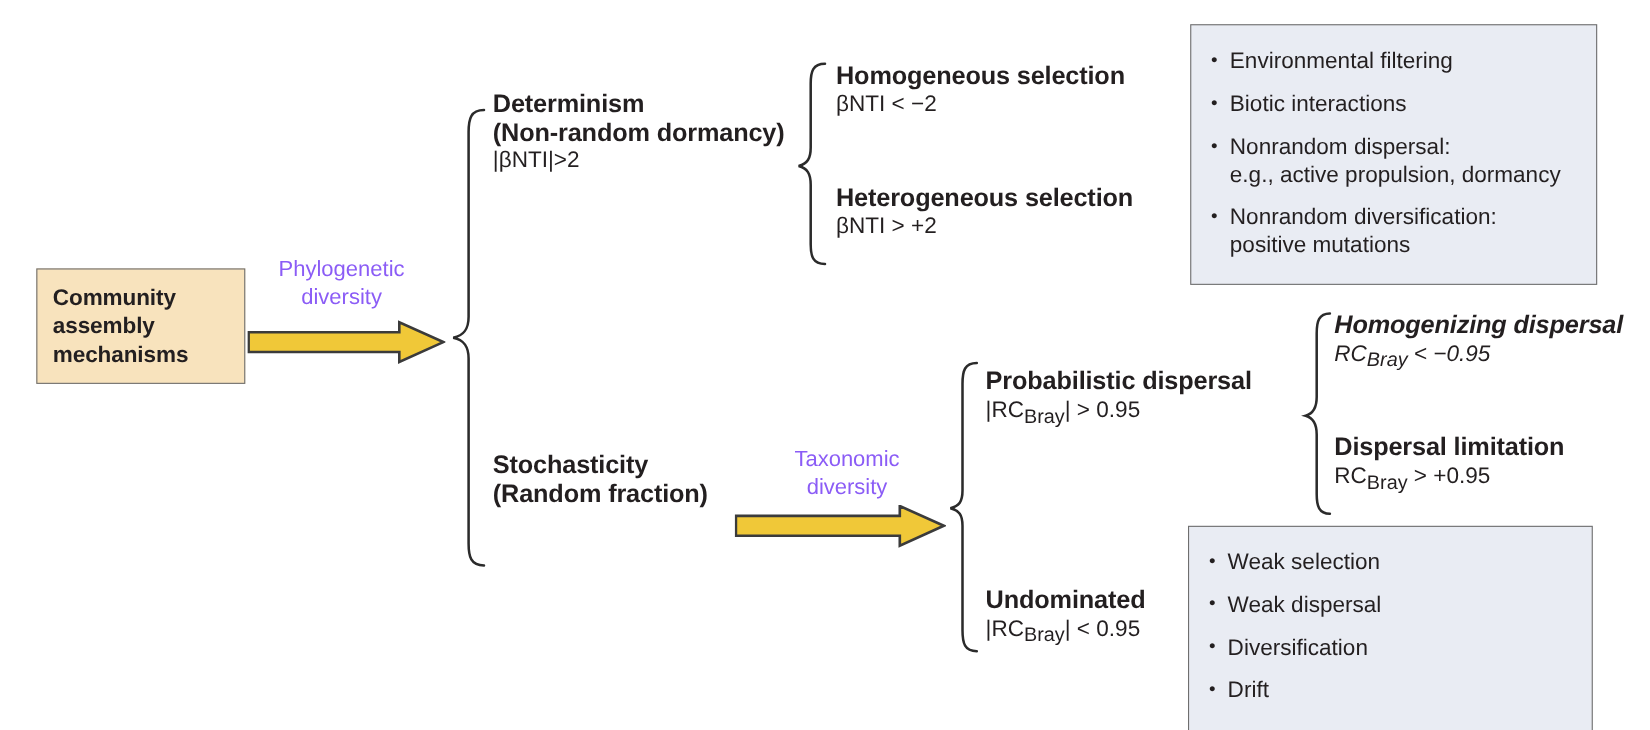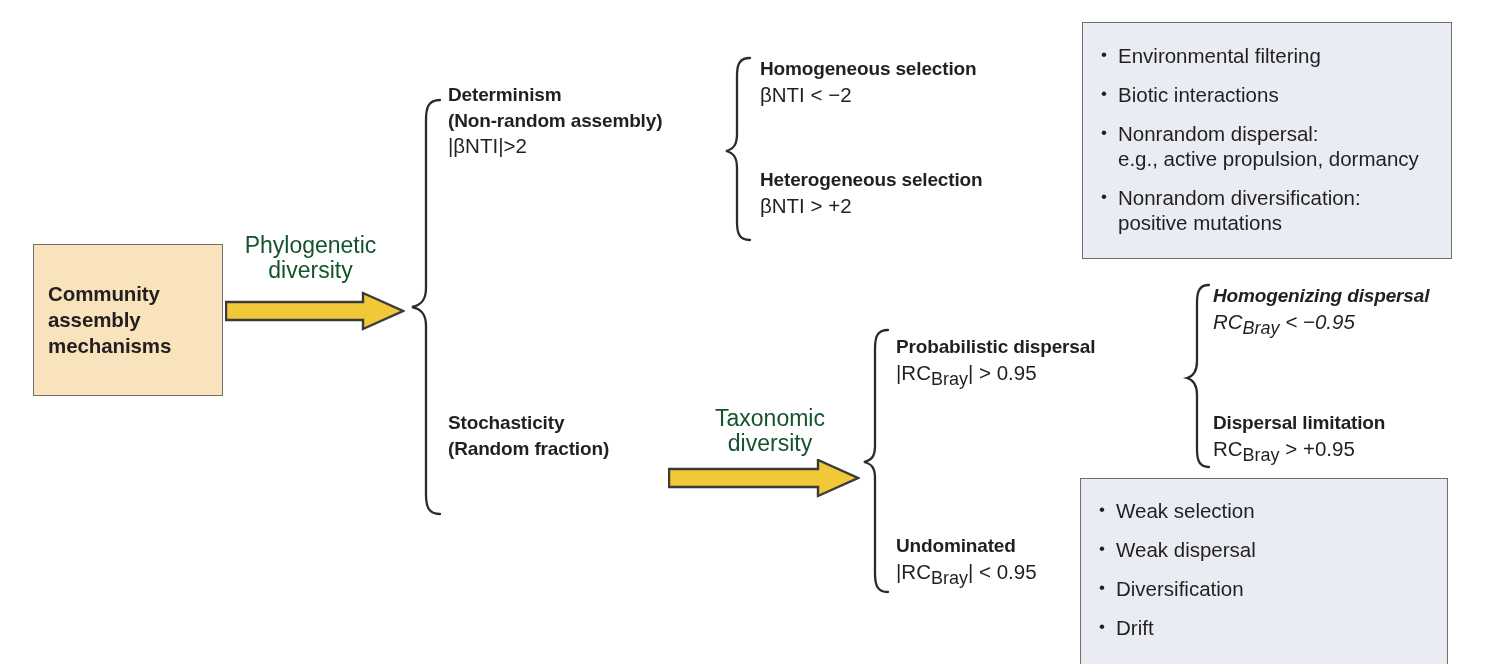--- a/index.html
+++ b/index.html
@@ -9,48 +9,48 @@
     font-family: "Liberation Sans", "DejaVu Sans", sans-serif;
     color: #231f20;
     overflow: hidden;
   }
   #canvas { position: relative; width: 1500px; height: 664px; background:#fff; }
 
   .abs { position: absolute; }
 
   
   #root-box {
-    left: 33px; top: 244px; width: 190px; height: 152px;
+    left: 33px; top: 244px; width: 190px; height: 105px;
     background: #f8e3bd;
     border: 1.6px solid #6e6e6e;
     display: flex; align-items: center;
   }
   #root-box .label {
     font-weight: bold; font-size: 20.5px; line-height: 26px;
     padding-left: 14px; letter-spacing: -0.1px;
   }
 
   
   .arrow { position:absolute; }
   .arrow svg { display:block; }
 
   
   .arrow-caption {
-    font-size: 23px; line-height: 25px; text-align: center;
-    color:#14532d;
+    font-size: 20px; line-height: 25px; text-align: center;
+    color:#8b5cf6;
   }
 
   
   .brace { position:absolute; }
   .brace svg { display:block; overflow: visible; }
 
   
   .node { position:absolute; }
   .node .title {
-    font-weight: bold; font-size: 19px; line-height: 25.5px;
+    font-weight: bold; font-size: 23px; line-height: 25.5px;
     letter-spacing: -0.15px; white-space: nowrap;
   }
   .node .sub {
     font-size: 20.5px; line-height: 25.5px; white-space: nowrap;
   }
   .node .sub sub { font-size: 18px; }
 
   
   .panel {
     position:absolute;
@@ -92,21 +92,21 @@
   </div>
 
   <div class="brace" style="left:410px; top:98px;">
     <svg width="34" height="418" viewBox="0 0 34 418" fill="none" stroke="#2b2b2b" stroke-width="2.3" stroke-linecap="round">
       <path d="M30 2 C18 2 16 10 16 22 L16 190 C16 201 12 207 2 209 C12 211 16 217 16 228 L16 396 C16 408 18 416 30 416"></path>
     </svg>
   </div>
 
   <div class="node" style="left:448px; top:82px;">
     <div class="title" style="white-space:pre-line;">Determinism
-(Non-random assembly)</div>
+(Non-random dormancy)</div>
     <div class="sub">|βNTI|&gt;2</div>
   </div>
 
   <div class="brace" style="left:724px; top:56px;">
     <svg width="30" height="186" viewBox="0 0 30 186" fill="none" stroke="#2b2b2b" stroke-width="2.3" stroke-linecap="round">
       <path d="M26 2 C15 2 13 9 13 20 L13 78 C13 88 10 93 2 95 C10 97 13 102 13 112 L13 166 C13 177 15 184 26 184"></path>
     </svg>
   </div>
 
   <div class="node" style="left:760px; top:56px;">
@@ -163,21 +163,21 @@
     <svg width="28" height="186" viewBox="0 0 28 186" fill="none" stroke="#2b2b2b" stroke-width="2.3" stroke-linecap="round">
       <path d="M24 2 C14 2 12 9 12 20 L12 78 C12 88 9 93 2 95 C9 97 12 102 12 112 L12 166 C12 177 14 184 24 184"></path>
     </svg>
   </div>
 
   <div class="node" style="left:1213px; top:283px;font-style:italic;">
     <div class="title">Homogenizing dispersal</div>
     <div class="sub"><span>RC</span><sub>Bray</sub><span> &lt; −0.95</span></div>
   </div>
 
-  <div class="node" style="left:1213px; top:410px;">
+  <div class="node" style="left:1213px; top:394px;">
     <div class="title">Dispersal limitation</div>
     <div class="sub"><span>RC</span><sub>Bray</sub><span> &gt; +0.95</span></div>
   </div>
 
   <div class="panel" style="left:1080px; top:478px; width:368px; height:189px; padding:19px 18px 0 16px;">
     <ul>
       <li>Weak selection</li>
       <li>Weak dispersal</li>
       <li>Diversification</li>
       <li>Drift</li>

